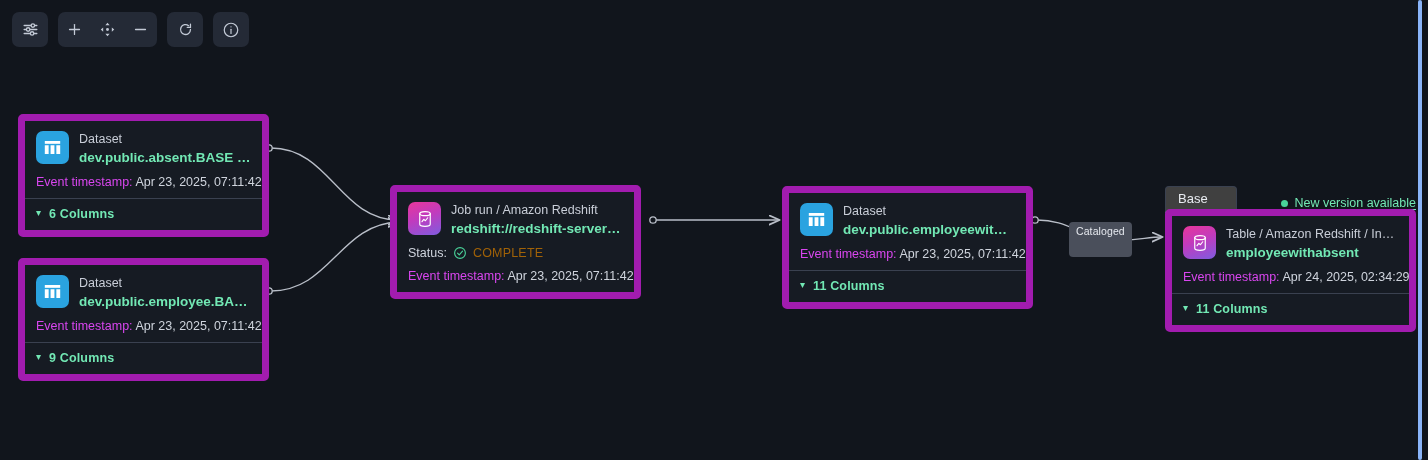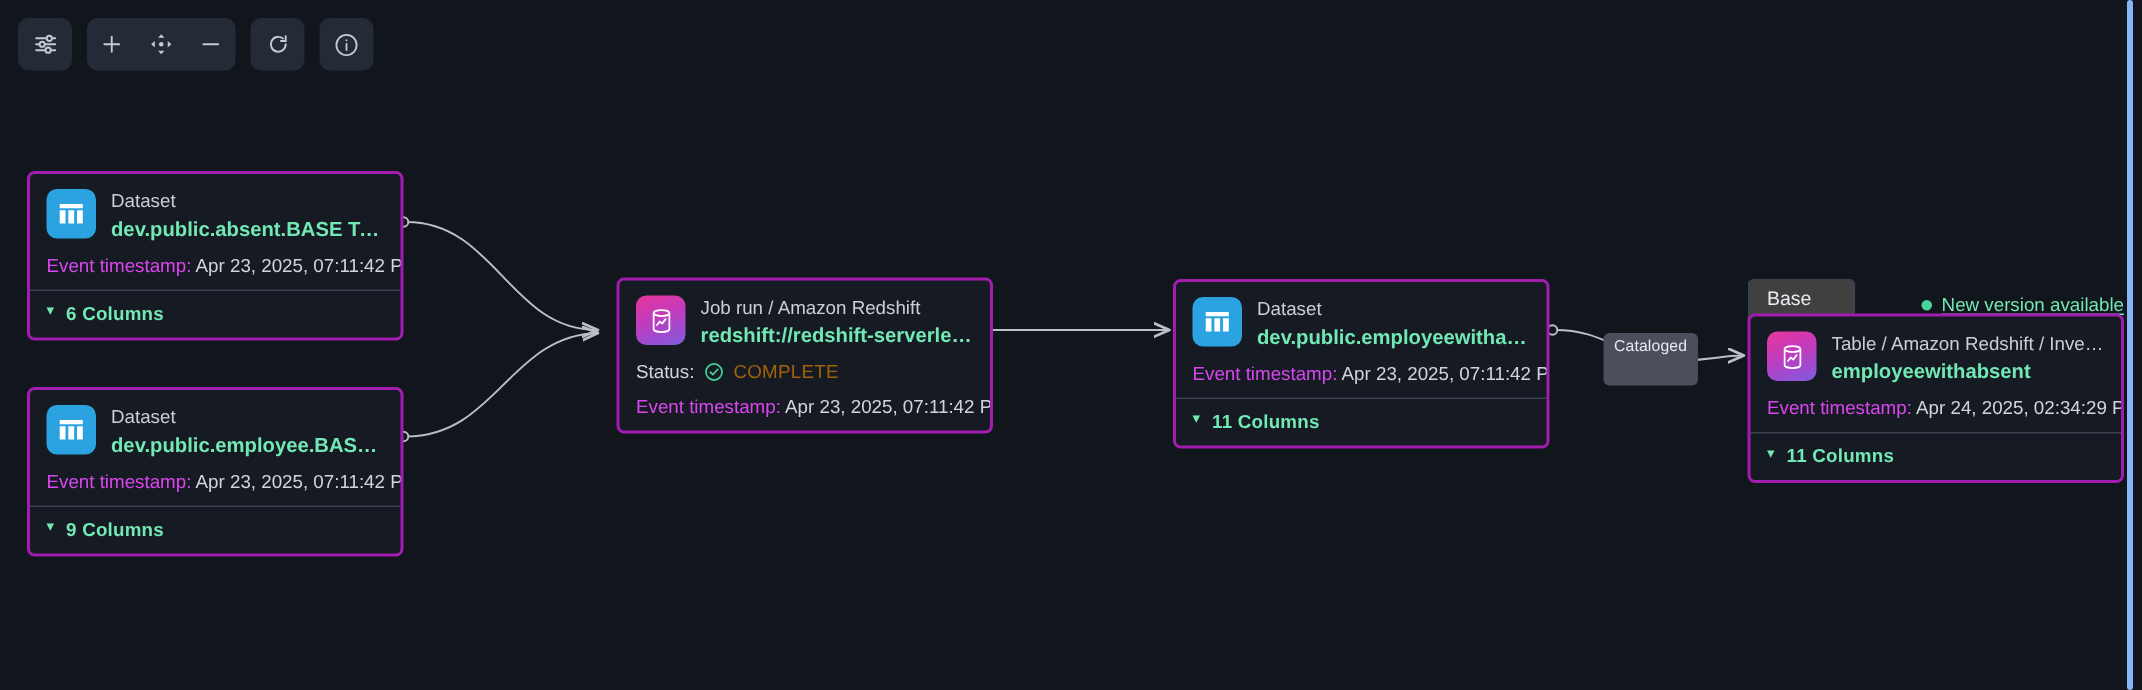--- a/index.html
+++ b/index.html
@@ -44,21 +44,21 @@
     padding: 3px 7px 20px;
     border-radius: 4px;
     letter-spacing: .1px;
     white-space: nowrap;
   }
 
   
   .node {
     position: absolute;
     background: #161b23;
-    border: 2px solid #a21caf;
+    border: 7px solid #a21caf;
     border-radius: 5px;
     overflow: hidden;
   }
   .node-main { padding: 10px 11px 9px 11px; }
   .node-head { display: flex; align-items: flex-start; gap: 10px; }
   .node-icon {
     width: 33px; height: 33px; border-radius: 7px;
     flex: 0 0 33px;
     display: flex; align-items: center; justify-content: center;
   }
@@ -244,21 +244,21 @@
         <span class="lbl">Event timestamp:</span>
         <span>Apr 23, 2025, 07:11:42 PM</span>
       </div>
     </div>
     <div class="node-foot">
       <span class="chev">▾</span>
       <span class="cols">9 Columns</span>
     </div>
   </div>
 
-  <div class="node" style="left:411px; top:185px; width:251px;">
+  <div class="node" style="left:390px; top:185px; width:251px;">
     <div class="node-main">
       <div class="node-head">
         <div class="node-icon icon-redshift">
           <svg width="20" height="20" viewBox="0 0 24 24" fill="none" stroke="#ffffff" stroke-width="1.4" stroke-linecap="round" stroke-linejoin="round">
             <ellipse cx="12" cy="5.6" rx="6.3" ry="2.4"></ellipse>
             <path d="M5.7 5.6v12.8c0 1.33 2.82 2.4 6.3 2.4s6.3-1.07 6.3-2.4V5.6"></path>
             <path d="M8.4 15.2l2.2-2.8 1.9 1.7 2.8-3.6"></path>
           </svg>
         </div>
         <div class="node-titles">

